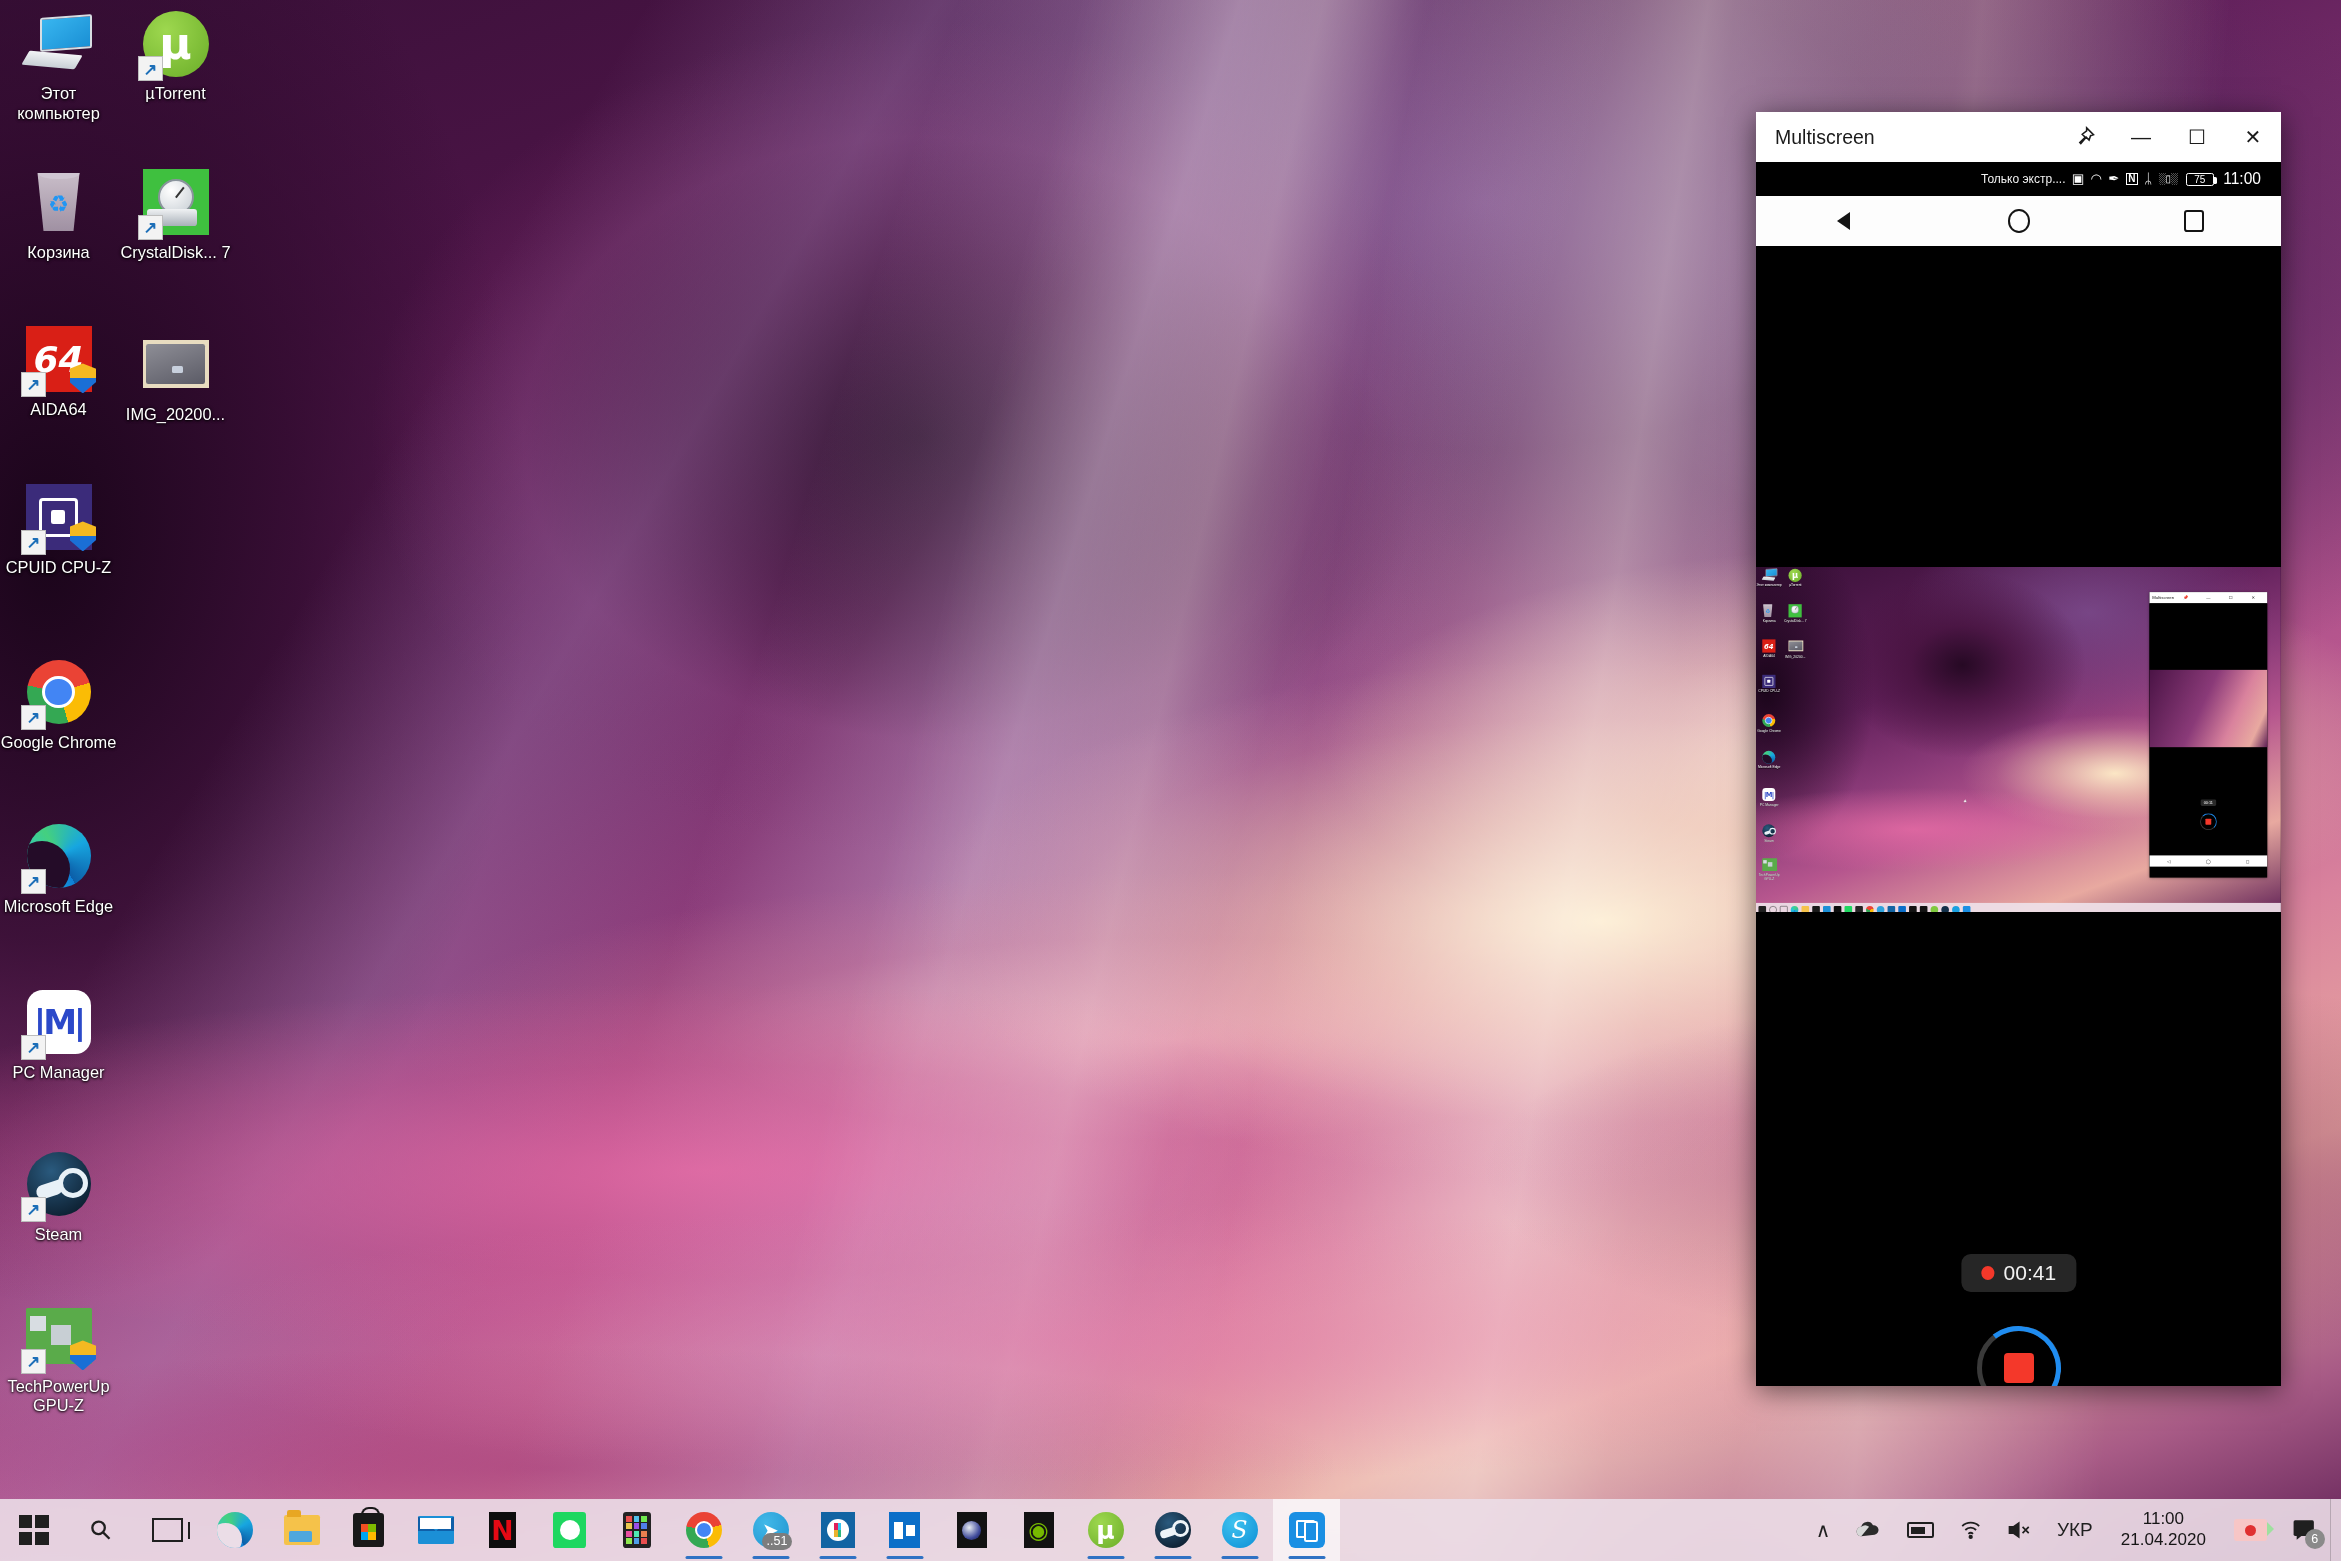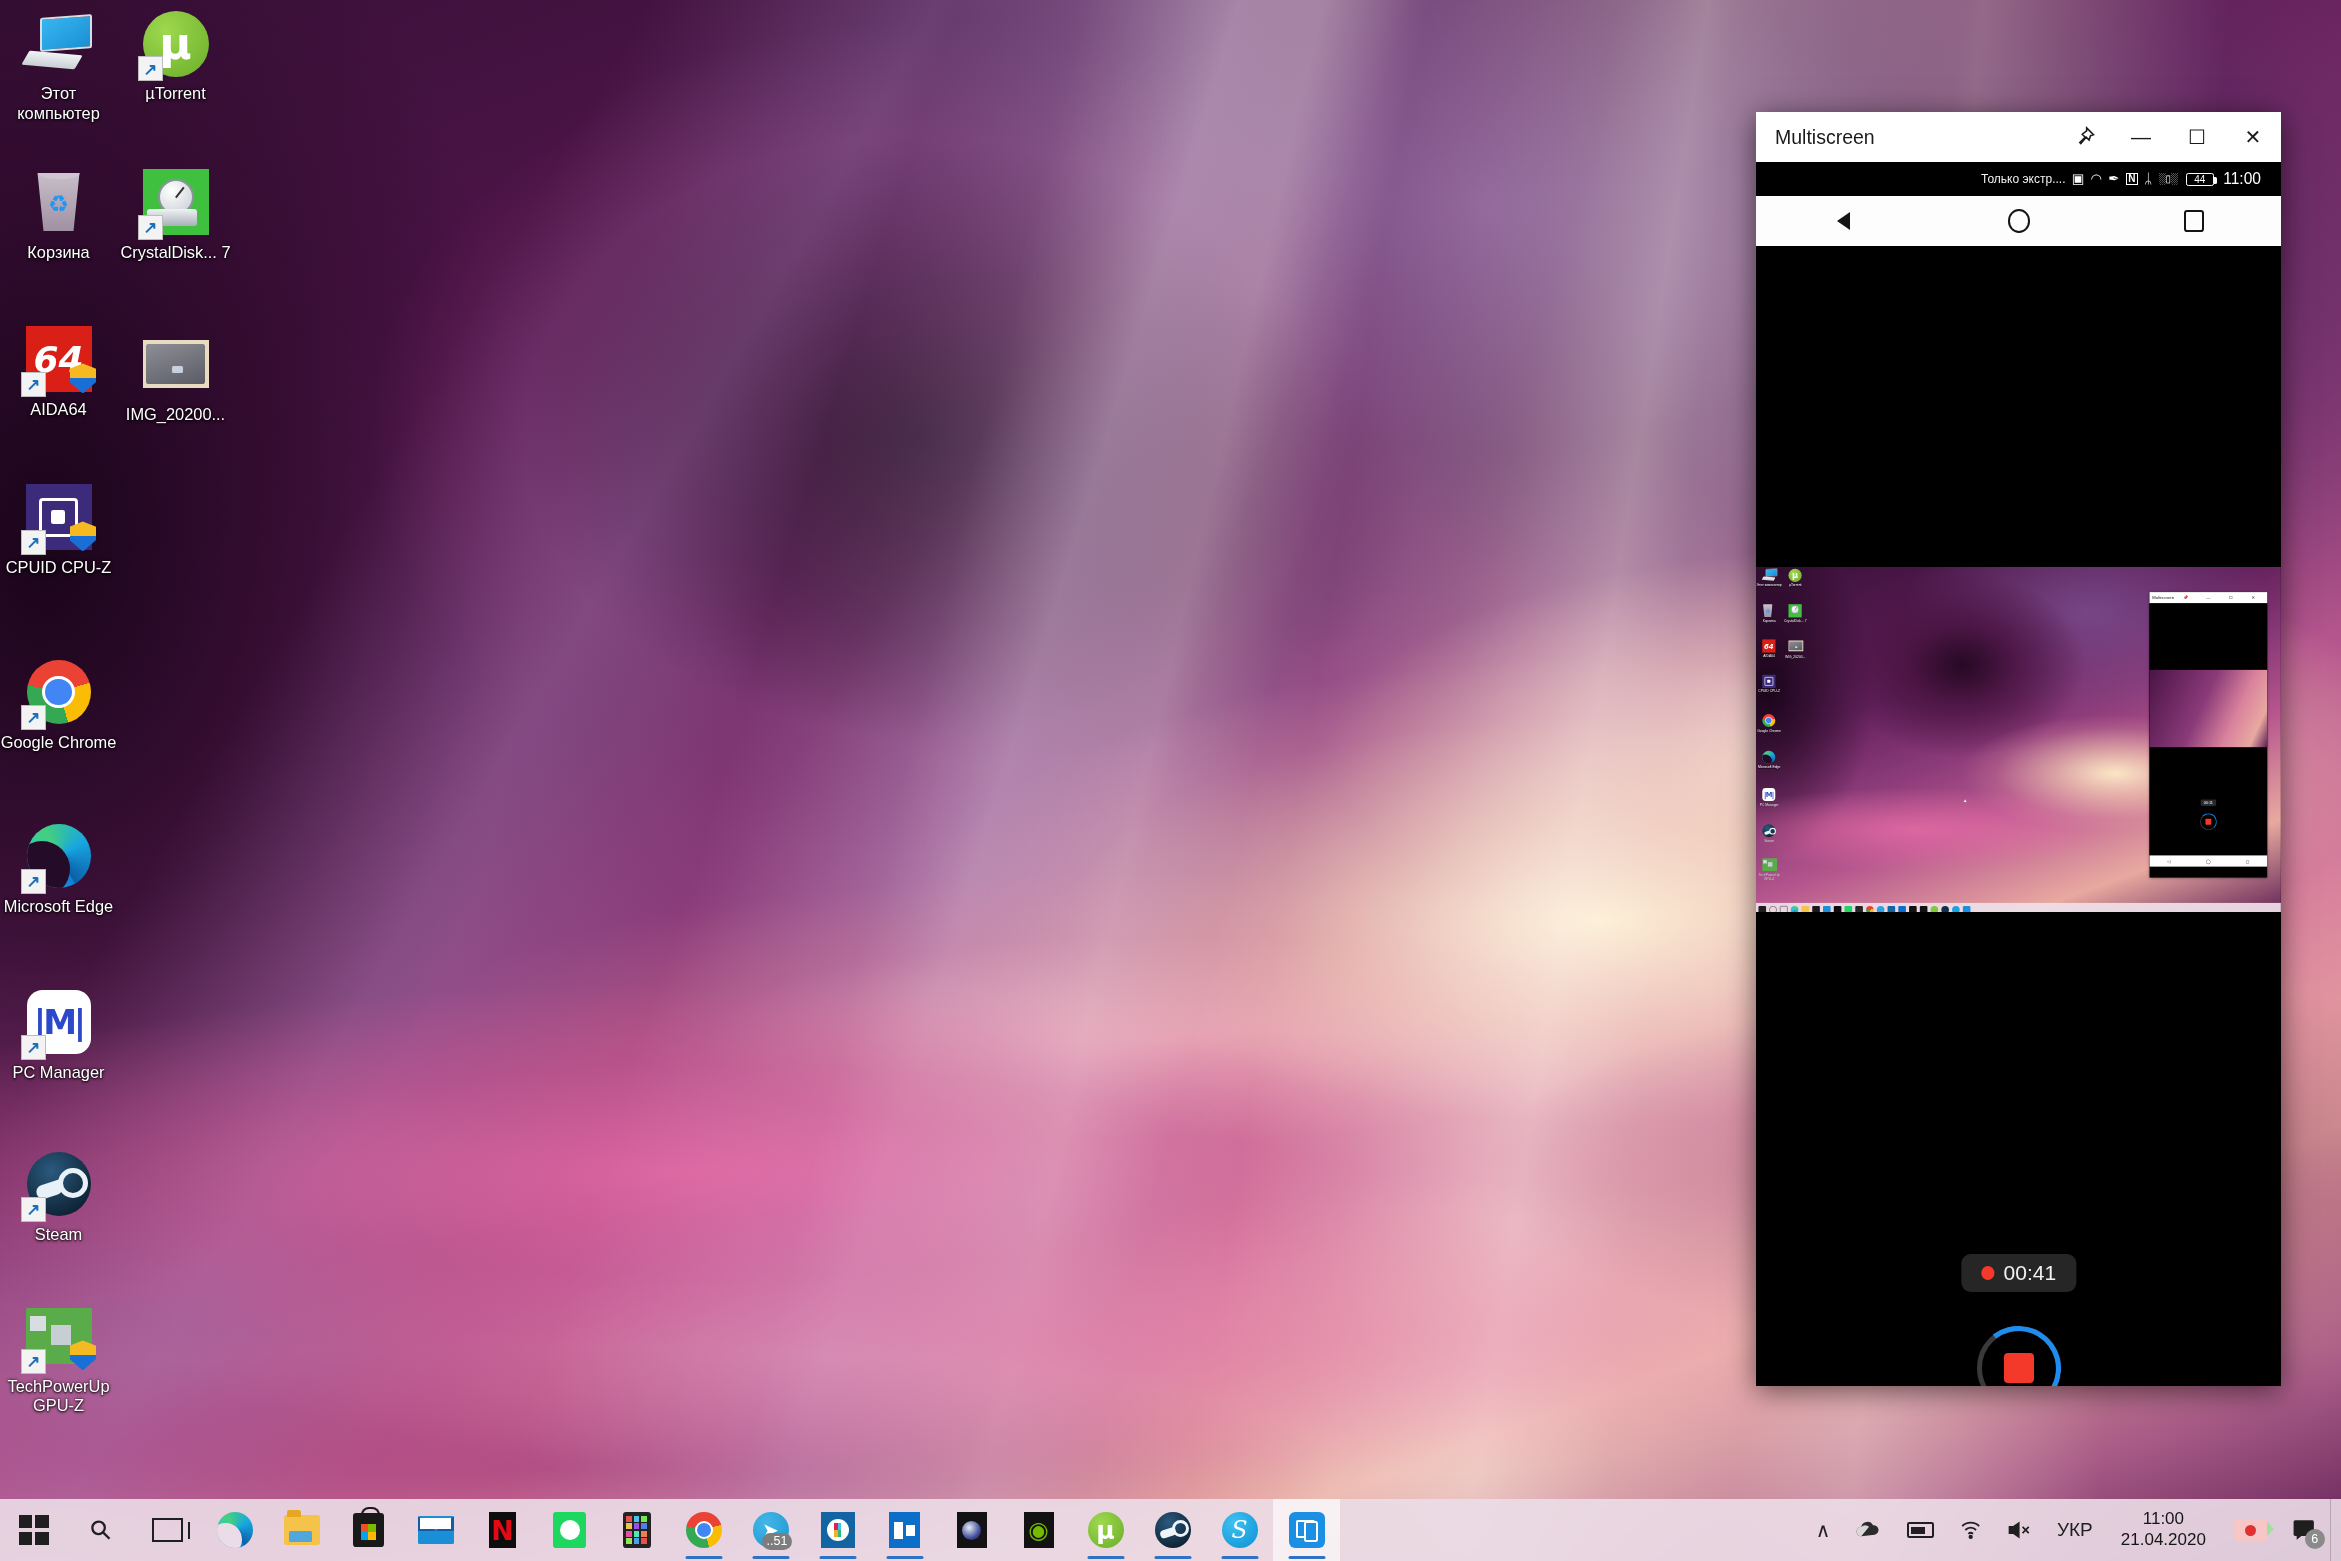--- a/index.html
+++ b/index.html
@@ -437,21 +437,21 @@
   <div id="phone-screen">
 
     <div id="android-status">
       <span id="status-carrier">Только экстр....</span>
       <span class="sicon">▣</span>
       <span class="sicon">◠</span>
       <span class="sicon">✒</span>
       <span class="sicon" style="font-weight:bold;border:1.2px solid #fff;padding:0 1.6px;font-size:10px;">N</span>
       <span class="sicon">ᛦ</span>
       <span class="sicon" style="font-size:10px;">░▯░</span>
-      <span id="battery-pill">44</span>
+      <span id="battery-pill">75</span>
       <span id="status-clock">11:00</span>
     </div>
 
     <div id="mirror-strip">
       <div id="mirror-inner">
         <div id="mirror-wall"></div>
 
         <div class="mirror-icon" style="left:0;top:7.8px">
           <div class="mg">
               <div class="ico-pc">

